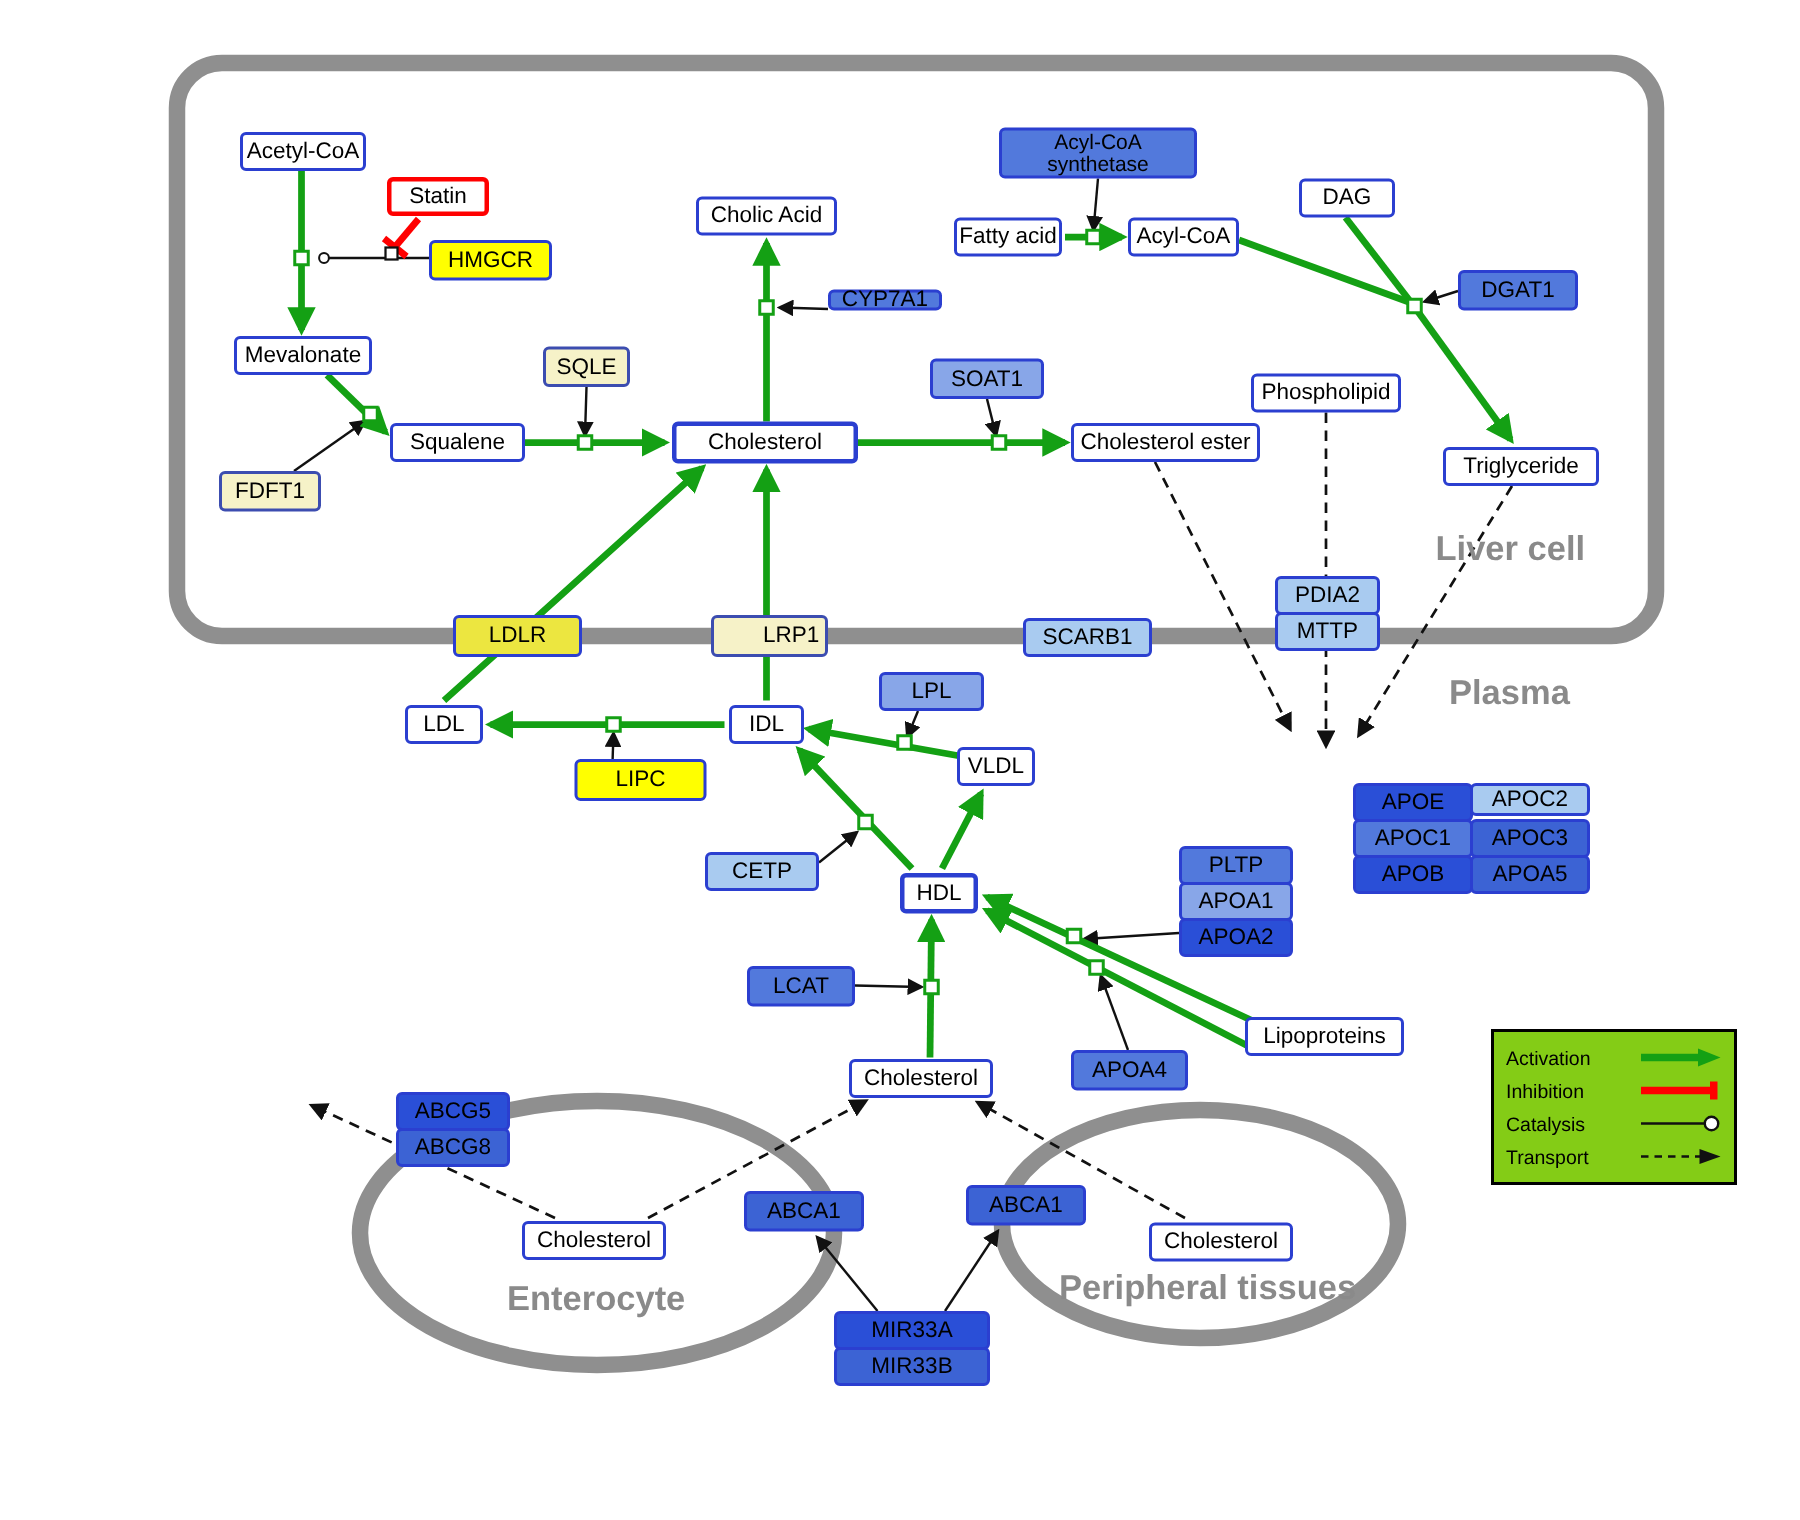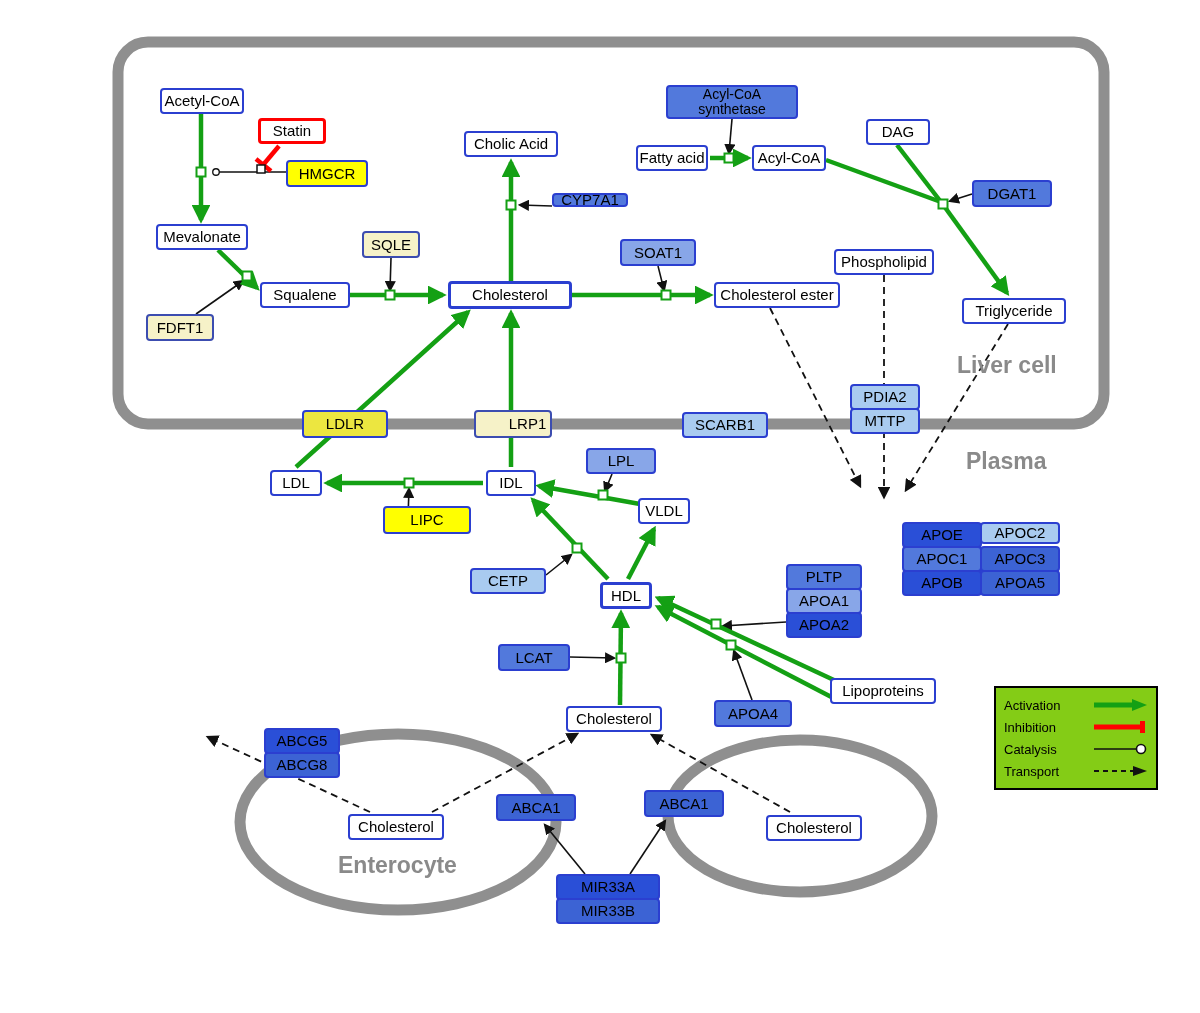--- a/index.html
+++ b/index.html
@@ -118,20 +118,21 @@
       <rect x="711.5" y="619.5" width="9" height="9"></rect>
       <rect x="726.5" y="640.5" width="9" height="9"></rect>
       <rect x="616.5" y="653.5" width="9" height="9"></rect>
       <rect x="257" y="165" width="8" height="8" stroke="#111" stroke-width="1.5"></rect>
     </g>
   </svg>
 
   <div class="comp-label" style="left:957px;top:352px;">Liver cell</div>
   <div class="comp-label" style="left:966px;top:448px;">Plasma</div>
   <div class="comp-label" style="left:338px;top:852px;">Enterocyte</div>
+  <div class="comp-label" style="left:706px;top:845px;">Peripheral tissues</div>
 
   <div class="node" style="left:160px;top:88px;width:84px;height:26px;">Acetyl-CoA</div>
   <div class="node drug" style="left:258px;top:118px;width:68px;height:26px;">Statin</div>
   <div class="node y-bright" style="left:286px;top:160px;width:82px;height:27px;">HMGCR</div>
   <div class="node" style="left:156px;top:224px;width:92px;height:26px;">Mevalonate</div>
   <div class="node y-pale" style="left:146px;top:314px;width:68px;height:27px;">FDFT1</div>
   <div class="node" style="left:260px;top:282px;width:90px;height:26px;">Squalene</div>
   <div class="node y-pale" style="left:362px;top:231px;width:58px;height:27px;">SQLE</div>
   <div class="node hub" style="left:448px;top:281px;width:124px;height:28px;">Cholesterol</div>
   <div class="node" style="left:464px;top:131px;width:94px;height:26px;">Cholic Acid</div>

